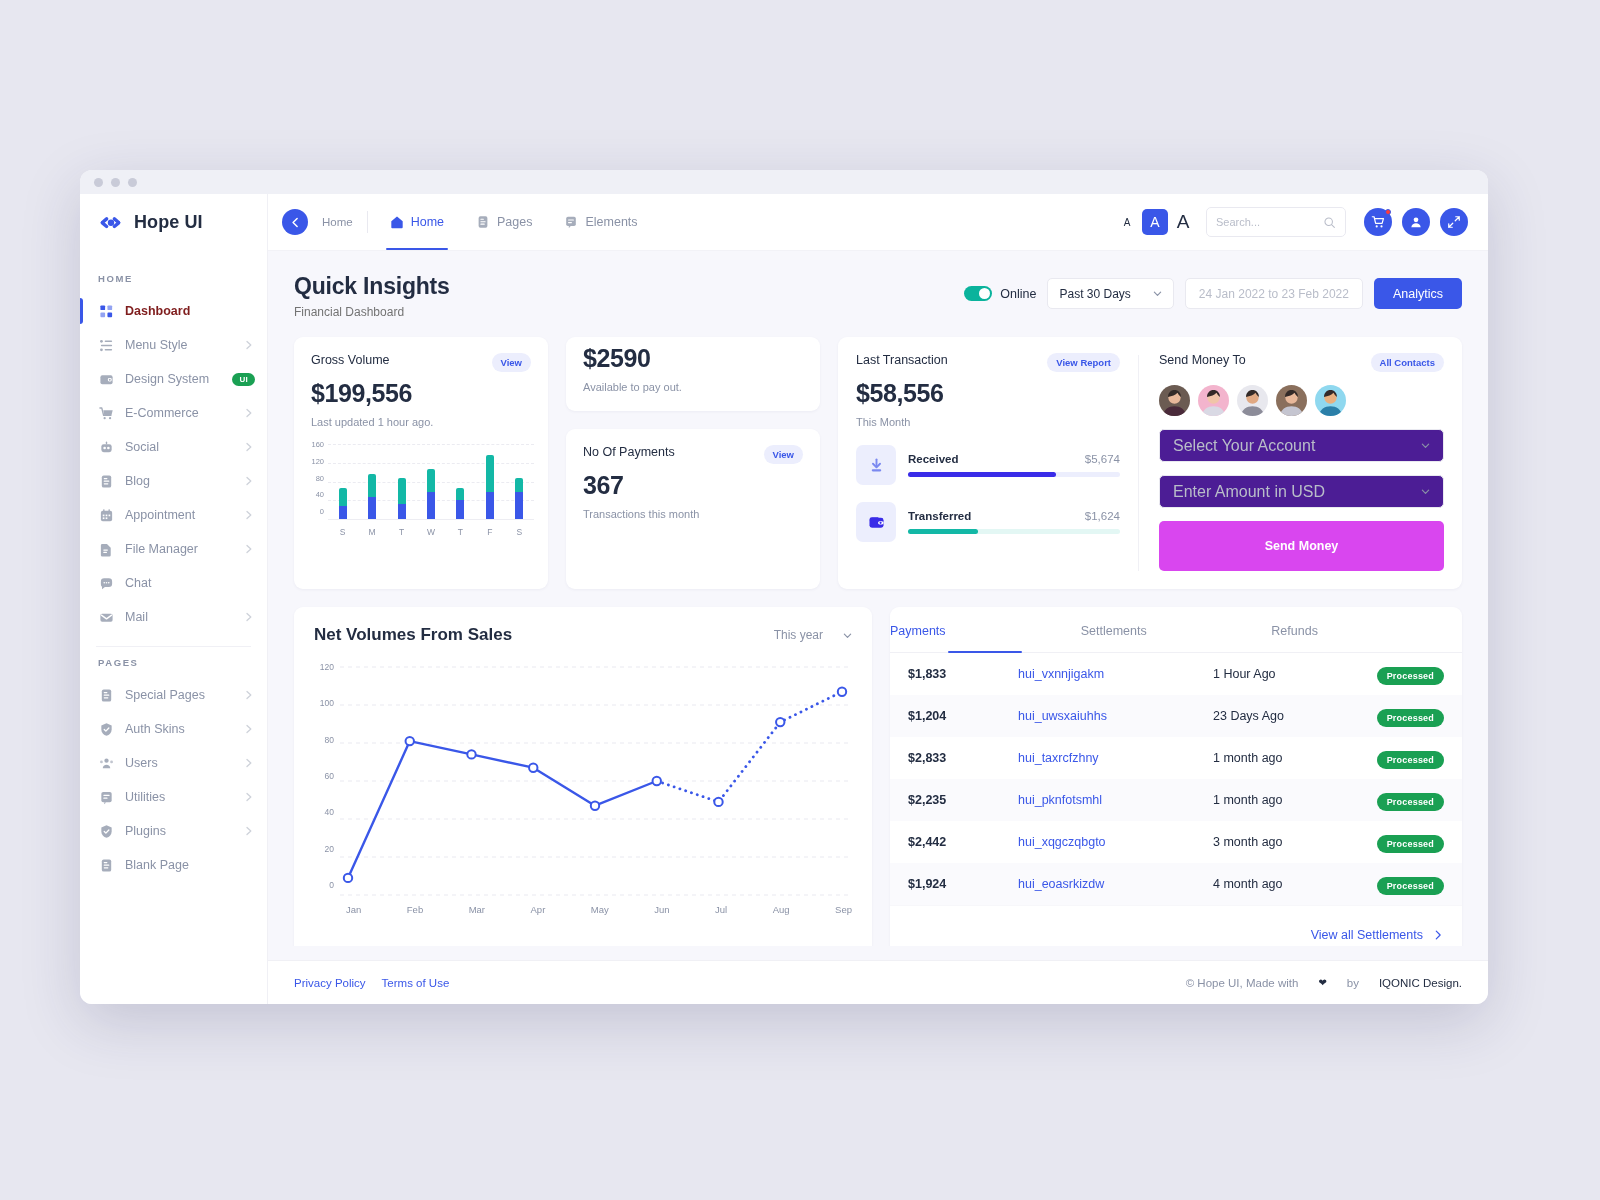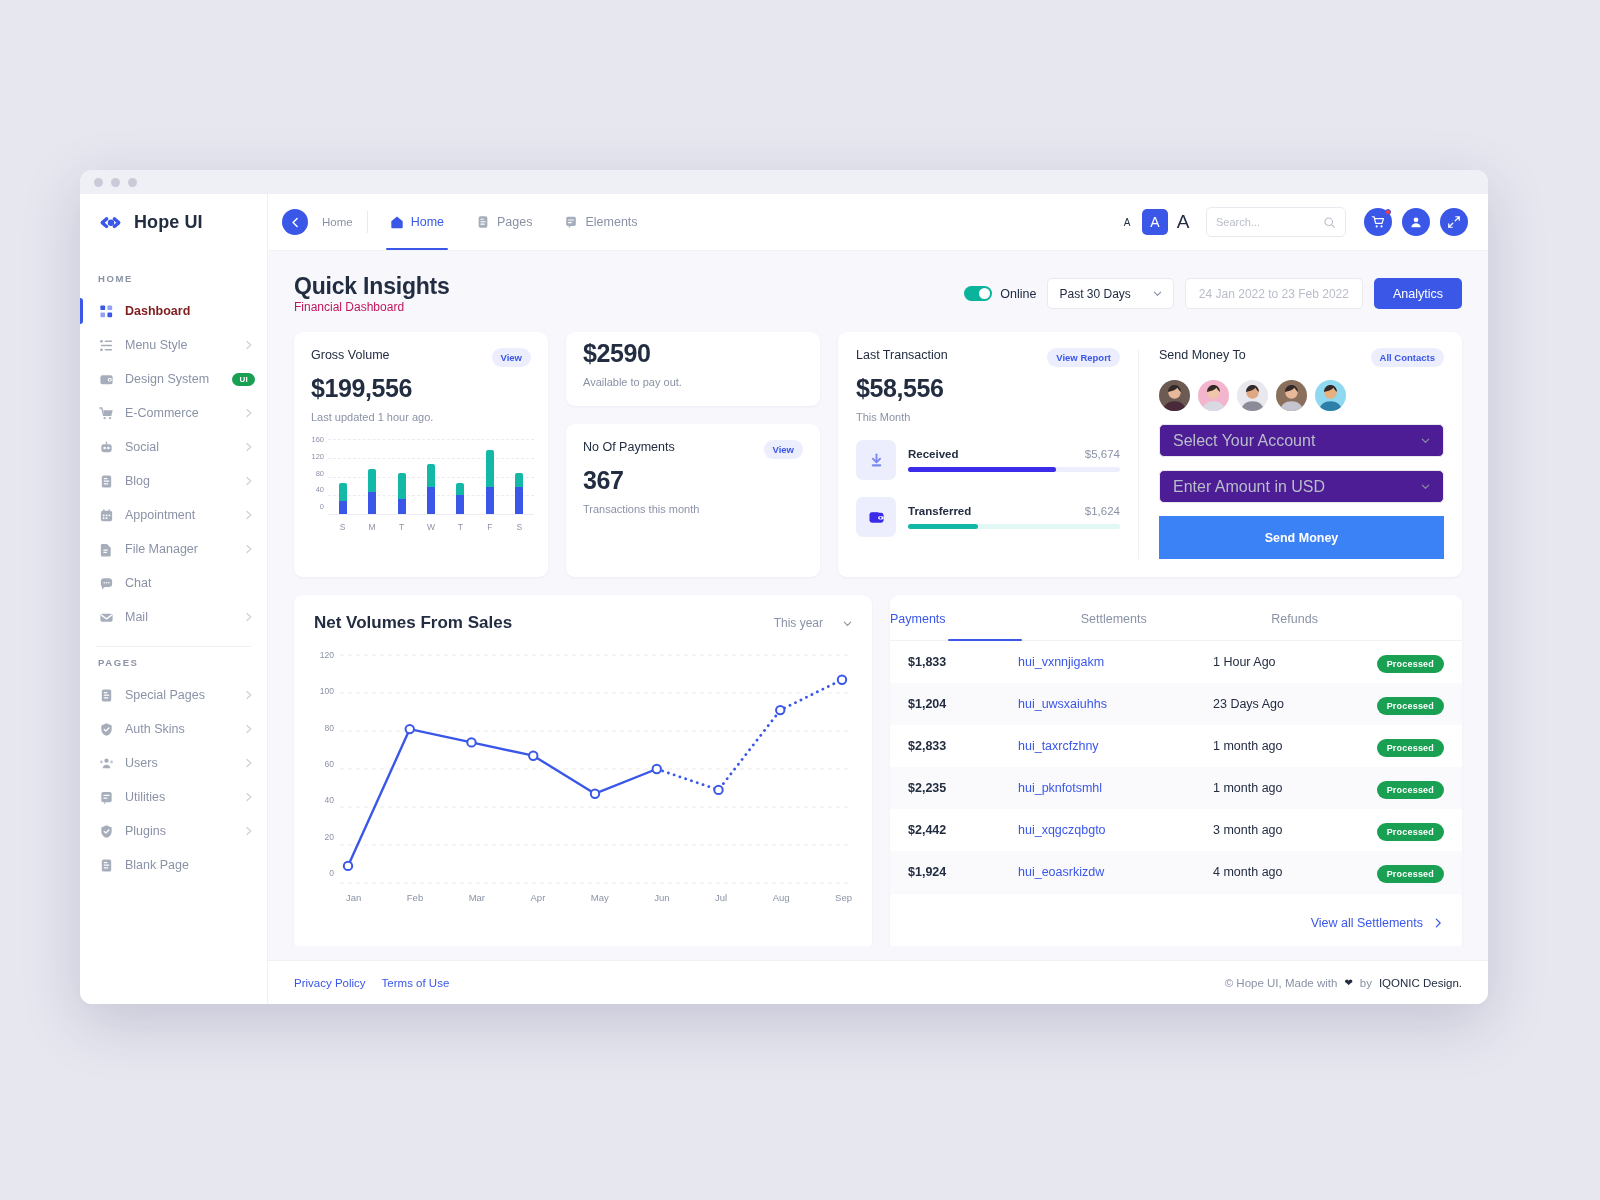--- a/index.html
+++ b/index.html
@@ -120,21 +120,21 @@
   }
   .ndot {
     position: absolute; top: 1px; right: 1px; width: 6px; height: 6px;
     border-radius: 50%; background: #ff3b3b; border: 1px solid #3a57e8;
   }
 
   
   .content { flex: 1; overflow: hidden; padding: 22px 26px 0 26px; background: #f7f7fc; }
   .page-head { display: flex; align-items: flex-start; margin-bottom: 18px; gap: 21px; }
   .page-title { font-size: 23px; font-weight: 700; color: #232d42; letter-spacing: -.2px; }
-  .page-sub { font-size: 12px; color: #be185d; }
+  .page-sub { font-size: 12px; color: #737373; margin-top: 5px; }
   .head-tools { margin-left: auto; display: flex; align-items: center; gap: 11px; padding-top: 5px; }
   .toggle-wrap { display: flex; align-items: center; gap: 8px; }
   .toggle {
     width: 28px; height: 15px; border-radius: 10px; background: #0ab39c;
     position: relative; cursor: pointer;
   }
   .toggle i {
     position: absolute; right: 2px; top: 2px; width: 11px; height: 11px;
     border-radius: 50%; background: #fff;
   }
@@ -214,21 +214,21 @@
   .send-right { flex: 1; padding: 16px 18px 18px 20px; display: flex; flex-direction: column; }
   .avatars { display: flex; gap: 8px; margin-top: 13px; }
   .av { width: 31px; height: 31px; border-radius: 50%; overflow: hidden; flex: none; cursor: pointer; }
   .field {
     height: 33px; border: 1px solid #e9e9f0; border-radius: 5px; background: #4c1d95;
     display: flex; align-items: center; padding: 0 13px; margin-top: 13px;
     font-size: 16px; color: #b9bdc9; cursor: pointer;
   }
   .field .cv { flex: 1; }
   .btn-send {
-    height: 43px; background: #3b82f6; color: #fff; border-radius: 0;
+    height: 50px; background: #d946ef; color: #fff; border-radius: 5px;
     display: flex; align-items: center; justify-content: center;
     font-size: 12.5px; font-weight: 600; margin-top: 13px; cursor: pointer;
   }
 
   
   .row2 { display: flex; gap: 18px; margin-top: 18px; align-items: stretch; }
   .chart-card { width: 578px; flex: none; padding: 18px 20px 16px 20px; }
   .cc-head { display: flex; align-items: center; }
   .cc-title { font-size: 17px; font-weight: 700; color: #232d42; }
   .cc-drop { margin-left: auto; display: flex; align-items: center; gap: 20px; font-size: 12px; color: #8a92a6; cursor: pointer; }
@@ -273,21 +273,21 @@
   }
   .foot-link { font-size: 12.5px; color: #3a57e8; cursor: pointer; }
 
   
   .footer {
     height: 44px; flex: none; background: #fff; border-top: 1px solid #f0f0f5;
     display: flex; align-items: center; padding: 0 26px; margin-top: 14px;
   }
   .f-links { display: flex; gap: 16px; }
   .f-links a { font-size: 11.5px; color: #3a57e8; text-decoration: none; cursor: pointer; }
-  .f-right { margin-left: auto; font-size: 11.5px; color: #8a92a6; display: flex; align-items: flex-start; gap: 7px; }
+  .f-right { margin-left: auto; font-size: 11.5px; color: #8a92a6; display: flex; align-items: flex-start; gap: 20px; }
   .f-right b { color: #232d42; font-weight: 400; }
   .heart { color: #232d42; font-size: 10px; }
 </style>
 </head>
 <body>
 
 <div class="screen">
 
   <div class="chrome">
     <div class="dot"></div>

